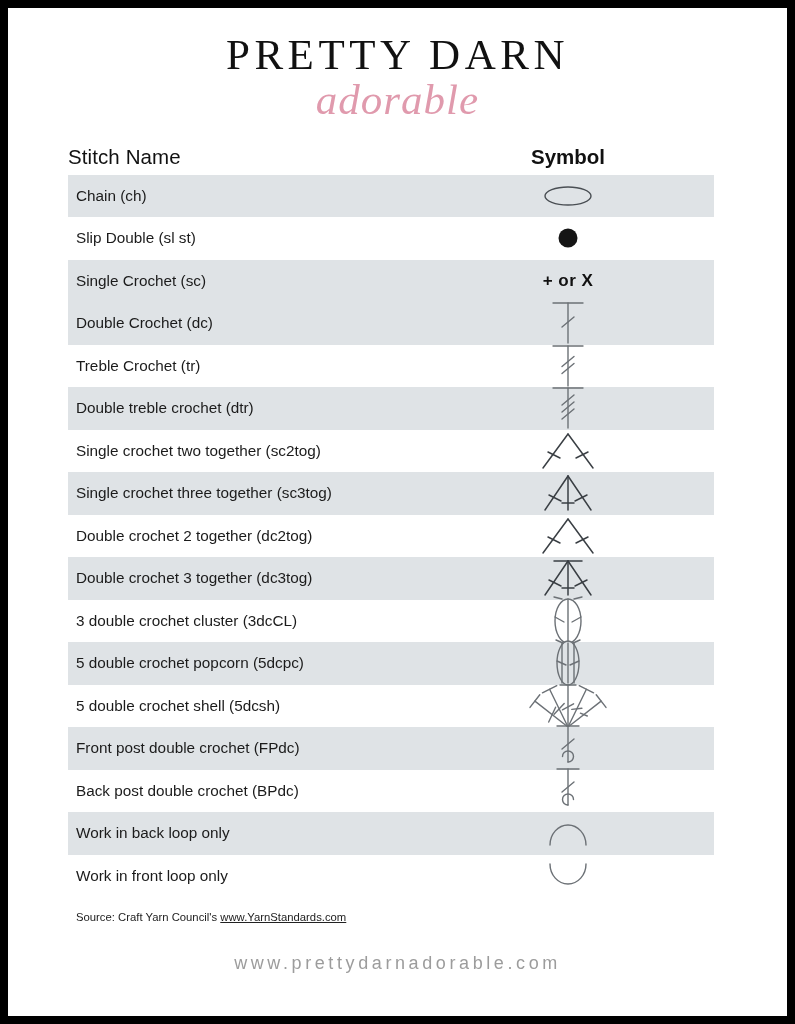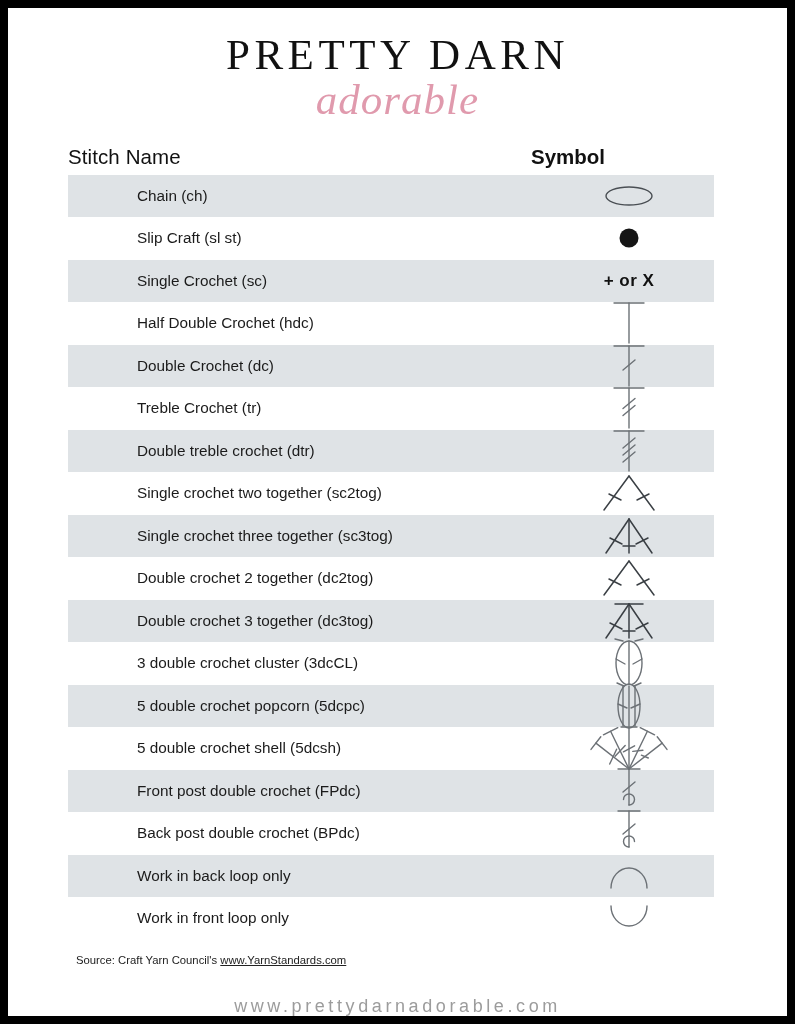--- a/index.html
+++ b/index.html
@@ -54,21 +54,20 @@
   }
 
   .rows { margin-top: 6px; }
   .row {
     display: flex;
     align-items: center;
     height: 42.5px;
     margin-left: 60px;
     width: 646px;
     position: relative;
-    justify-content: flex-end;
   }
   .row.shade { background: #dfe3e6; }
   .cell-name {
     font-size: 15.3px;
     color: #1b1b1b;
     padding-left: 8px;
     width: 415px;
     white-space: nowrap;
   }
   .cell-symbol {
@@ -127,40 +126,31 @@
     <div class="rows" id="rows">
         <div class="row shade">
           <div class="cell-name">Chain (ch)</div>
           <div class="cell-symbol">
             <svg class="sym" width="52" height="26" viewBox="0 0 52 26" fill="none" stroke="#6c7176" stroke-width="1.4" stroke-linecap="round">
               <ellipse cx="26" cy="13" rx="23" ry="9" stroke="#4a4f54"></ellipse>
             </svg>
           </div>
         </div>
         <div class="row">
-          <div class="cell-name">Slip Craft (sl st)</div>
+          <div class="cell-name">Slip Double (sl st)</div>
           <div class="cell-symbol">
             <svg class="sym" width="26" height="26" viewBox="0 0 26 26">
               <circle cx="13" cy="13" r="9.5" fill="#151515"></circle>
             </svg>
           </div>
         </div>
         <div class="row shade">
           <div class="cell-name">Single Crochet (sc)</div>
           <div class="cell-symbol">
             <span class="sym sym-text">+ or X</span>
-          </div>
-        </div>
-        <div class="row">
-          <div class="cell-name">Half Double Crochet (hdc)</div>
-          <div class="cell-symbol">
-            <svg class="sym" width="56" height="56" viewBox="0 0 56 56" fill="none" stroke="#6c7176" stroke-width="1.4" stroke-linecap="round">
-              <line x1="13" y1="8" x2="43" y2="8"></line>
-              <line x1="28" y1="8" x2="28" y2="48"></line>
-            </svg>
           </div>
         </div>
         <div class="row shade">
           <div class="cell-name">Double Crochet (dc)</div>
           <div class="cell-symbol">
             <svg class="sym" width="56" height="56" viewBox="0 0 56 56" fill="none" stroke="#6c7176" stroke-width="1.4" stroke-linecap="round">
               <line x1="13" y1="8" x2="43" y2="8"></line>
               <line x1="28" y1="8" x2="28" y2="48"></line>
               <line x1="22" y1="32" x2="34" y2="22"></line>
             </svg>

